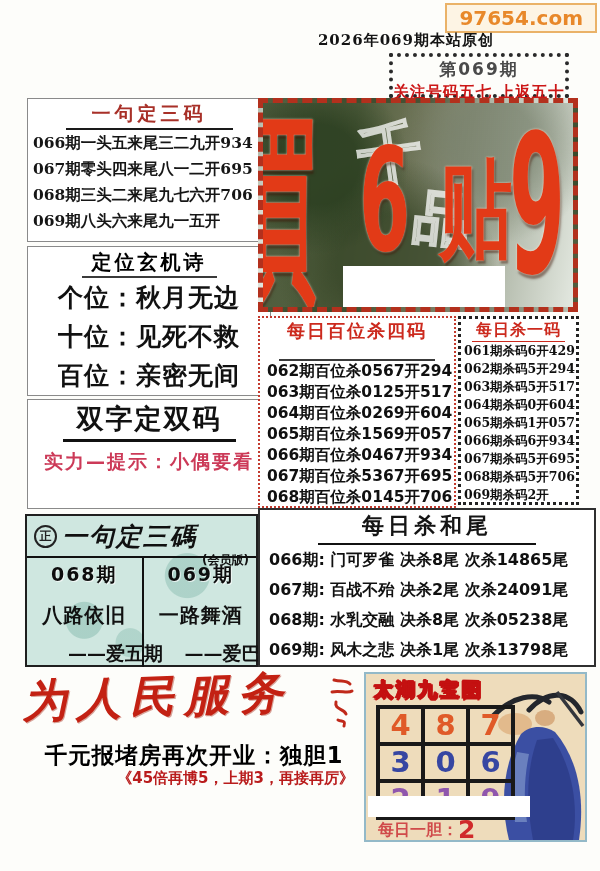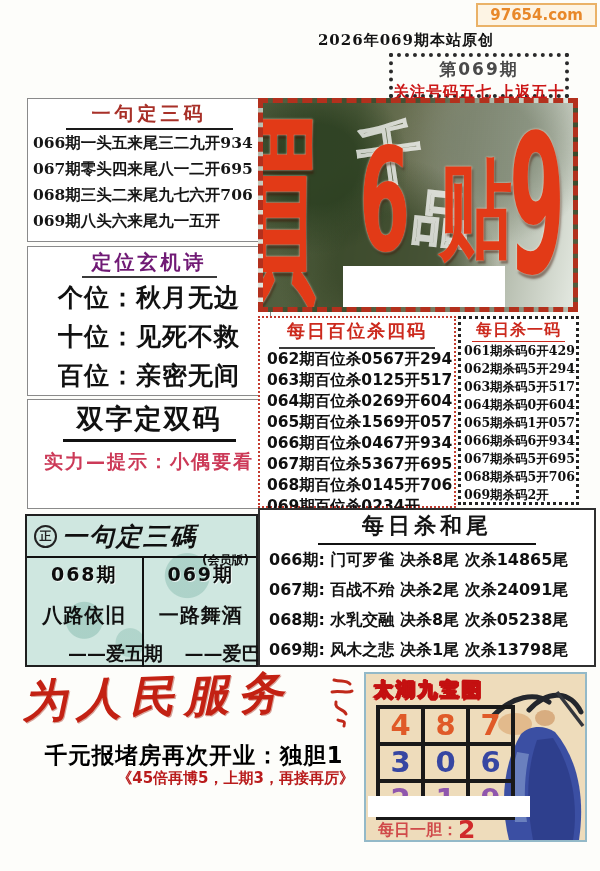--- a/index.html
+++ b/index.html
@@ -2,36 +2,36 @@
 <html><head>
 <meta charset="utf-8">
 <style>
   html,body{margin:0;padding:0;}
   body{width:600px;height:871px;position:relative;background:#fdfdfa;
        font-family:"DejaVu Sans",sans-serif;overflow:hidden;}
   .abs{position:absolute;box-sizing:border-box;}
   .ctr{text-align:center;}
   
   .site-box{right:3px;top:3px;padding:1px 12px;border:2px solid #eab268;background:#fdf4e4;
-            color:#e8882a;font-size:15px;font-weight:bold;}
+            color:#e8882a;font-size:20px;font-weight:bold;}
   .origin-line{top:31px;right:106px;font-family:"DejaVu Serif",serif;font-weight:bold;
                font-size:15px;color:#141414;letter-spacing:1px;}
   .issue-box{left:389px;top:53px;width:180px;height:45px;border:4px dotted #2a2a2a;
              padding-top:1px;}
   .issue-no{font-size:17px;font-weight:bold;color:#4a4a4a;letter-spacing:2px;}
   .issue-focus{font-size:15.5px;font-weight:bold;color:#cc1616;letter-spacing:1px;margin-top:1px;}
   
   .lbox{left:27px;width:244px;border:1px solid #8a8a8a;background:#fff;}
   .box1{top:98px;height:144px;}
   .box1 .ttl{display:inline-block;color:#a83028;font-size:19px;font-weight:bold;letter-spacing:4px;
              border-bottom:2px solid #1a1a1a;padding:2px 26px 1px;}
   .box1 .ln{font-family:"DejaVu Serif",serif;font-weight:bold;font-size:15.5px;line-height:26px;
             color:#161616;text-align:left;padding-left:5px;white-space:nowrap;}
   .box2{top:246px;height:150px;}
-  .box2 .ttl{display:inline-block;color:#701a75;font-size:20px;font-weight:bold;letter-spacing:3px;
+  .box2 .ttl{display:inline-block;color:#000000;font-size:20px;font-weight:bold;letter-spacing:3px;
              border-bottom:2px solid #3a3a3a;padding:2px 10px 0;}
   .box2 .ln{font-size:25px;font-weight:bold;color:#111;line-height:39px;letter-spacing:1px;}
   .box3{top:399px;height:110px;}
   .box3 .ttl{display:inline-block;color:#111;font-size:27px;font-weight:bold;letter-spacing:2px;
              border-bottom:3px solid #111;padding:1px 14px 2px;}
   .box3 .hint{margin-top:7px;font-size:19px;font-weight:bold;color:#cc3a58;letter-spacing:2px;}
   
   .member{left:25px;top:514px;width:233px;height:153px;border:2px solid #1f1f1f;
           background:
             radial-gradient(circle at 25% 70%, rgba(140,190,178,.55) 0 18px, transparent 19px),
@@ -67,21 +67,21 @@
   .banner .big{position:absolute;color:#e23a17;font-weight:900;line-height:1;
                text-shadow:0 0 2px rgba(255,240,220,.85), 2px 2px 2px rgba(60,20,5,.5);}
   .banner .c0{left:-16px;top:4px;font-size:112px;transform:scale(.62,1.82);transform-origin:left top;}
   .banner .c1{left:96px;top:28px;font-size:92px;transform:scale(.8,1.55);transform-origin:left top;}
   .banner .c2{left:176px;top:52px;font-size:86px;transform:scale(.85,1.25);transform-origin:left top;}
   .banner .c3{left:246px;top:6px;font-size:112px;transform:scale(.72,1.72);transform-origin:left top;}
   .banner .blank{position:absolute;left:80px;top:163px;width:162px;height:48px;background:#fff;}
   
   .hund{left:258px;top:316px;width:198px;height:192px;border:2px dotted #c23a2e;background:#fff;}
   .hund .ttl{display:inline-block;color:#cc2a1e;font-size:18px;font-weight:bold;letter-spacing:2px;
-             border-bottom:2px solid #3a3a3a;padding:1px 8px 4px;}
+             border-bottom:2px solid #3a3a3a;padding:1px 8px 16px;}
   .hund .ln{font-size:15.5px;font-weight:bold;color:#101010;line-height:21px;text-align:left;
             padding-left:7px;white-space:nowrap;}
   .kone{left:458px;top:316px;width:121px;height:189px;border:3px dotted #222;background:#fff;}
   .kone .ttl{display:inline-block;color:#cc2a1e;font-size:16px;font-weight:bold;letter-spacing:1px;
              border-bottom:1px solid #cc2a1e;padding:1px 4px 0;}
   .kone .ln{font-family:"DejaVu Serif",serif;font-size:12.5px;font-weight:bold;color:#101010;
             line-height:18px;text-align:left;padding-left:3px;white-space:nowrap;}
   .tail{left:258px;top:508px;width:338px;height:159px;border:2px solid #2f2f2f;background:#fff;}
   .tail .ttl{display:inline-block;color:#141414;font-size:22px;font-weight:bold;letter-spacing:4px;
              border-bottom:2px solid #111;padding:1px 44px 2px;}

